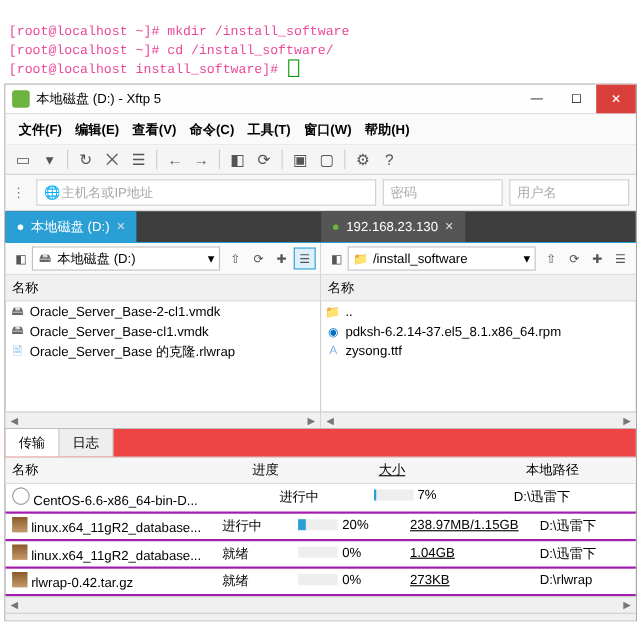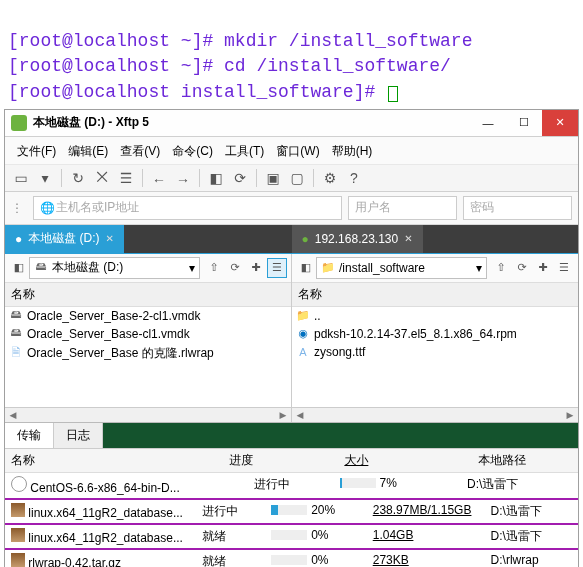--- a/index.html
+++ b/index.html
@@ -4,23 +4,23 @@
 <style>
   body {
     margin: 0;
     font-family: "Microsoft YaHei", "SimSun", Arial, sans-serif;
     font-size: 12px;
     background: #fff;
     width: 583px;
   }
   .terminal {
     font-family: "Consolas", "Courier New", monospace;
-    font-size: 18px;
+    font-size: 12px;
     background: #fff;
-    color: #6d28d9;
+    color: #ec4899;
     padding: 4px 8px;
     line-height: 1.4;
     white-space: pre;
   }
   .terminal .cursor {
     display: inline-block;
     width: 8px;
     height: 14px;
     border: 1px solid #009900;
     margin-left: 2px;
@@ -40,21 +40,20 @@
   }
   .titlebar .logo {
     width: 16px; height: 16px;
     background: #6db33f;
     border-radius: 3px;
     margin-right: 6px;
   }
   .titlebar .title {
     flex: 1;
     font-size: 12px;
-    font-weight: bold;
   }
   .win-controls {
     display: flex;
   }
   .win-btn {
     width: 36px;
     height: 26px;
     display: flex;
     align-items: center;
     justify-content: center;
@@ -67,20 +66,21 @@
   .menubar {
     display: flex;
     gap: 4px;
     padding: 4px 8px 2px;
     background: #fafafa;
     border-bottom: 1px solid #e8e8e8;
     font-size: 12px;
   }
   .menubar span {
     padding: 2px 4px;
+    font-weight: bold;
   }
   .toolbar {
     display: flex;
     align-items: center;
     gap: 4px;
     padding: 3px 6px;
     background: #f5f5f5;
     border-bottom: 1px solid #d0d0d0;
   }
   .tb-icon {
@@ -249,21 +249,21 @@
     width: 12px;
     text-align: center;
     color: #777;
     font-size: 9px;
   }
   .transfer-section {
     border-top: 1px solid #bbb;
   }
   .transfer-tabs {
     display: flex;
-    background: #14532d;
+    background: #ef4444;
     border-bottom: 1px solid #ccc;
   }
   .tr-tab {
     padding: 4px 12px;
     font-size: 12px;
     background: #eee;
     border-right: 1px solid #ccc;
   }
   .tr-tab.active {
     background: #fff;
@@ -379,24 +379,24 @@
     <span class="tb-icon">?</span>
   </div>
 
   <div class="addressbar">
     <span class="addr-icon">⋮</span>
     <div class="addr-field">
       <span class="addr-icon">🌐</span>
       <span>主机名或IP地址</span>
     </div>
     <div class="addr-field small">
+      <span>密码</span>
+    </div>
+    <div class="addr-field small">
       <span>用户名</span>
-    </div>
-    <div class="addr-field small">
-      <span>密码</span>
     </div>
   </div>
 
   <div class="tabs">
     <div class="half">
       <div class="tab">
         <span>●</span>
         <span>本地磁盘 (D:)</span>
         <span class="x">✕</span>
       </div>
@@ -464,21 +464,21 @@
         </div>
       </div>
       <div class="col-header">名称</div>
       <div class="file-list">
         <div class="file-row">
             <span class="file-icon folder-icon">📁</span>
             <span>..</span>
           </div>
         <div class="file-row">
             <span class="file-icon rpm-icon">◉</span>
-            <span>pdksh-10.2.14-37.el5_8.1.x86_64.rpm</span>
+            <span>pdksh-6.2.14-37.el5_8.1.x86_64.rpm</span>
           </div>
         <div class="file-row">
             <span class="file-icon ttf-icon">A</span>
             <span>zysong.ttf</span>
           </div>
       </div>
       <div class="scrollbar-h">
         <span class="sb-arrow">◀</span>
         <span class="sb-arrow">▶</span>
       </div>

